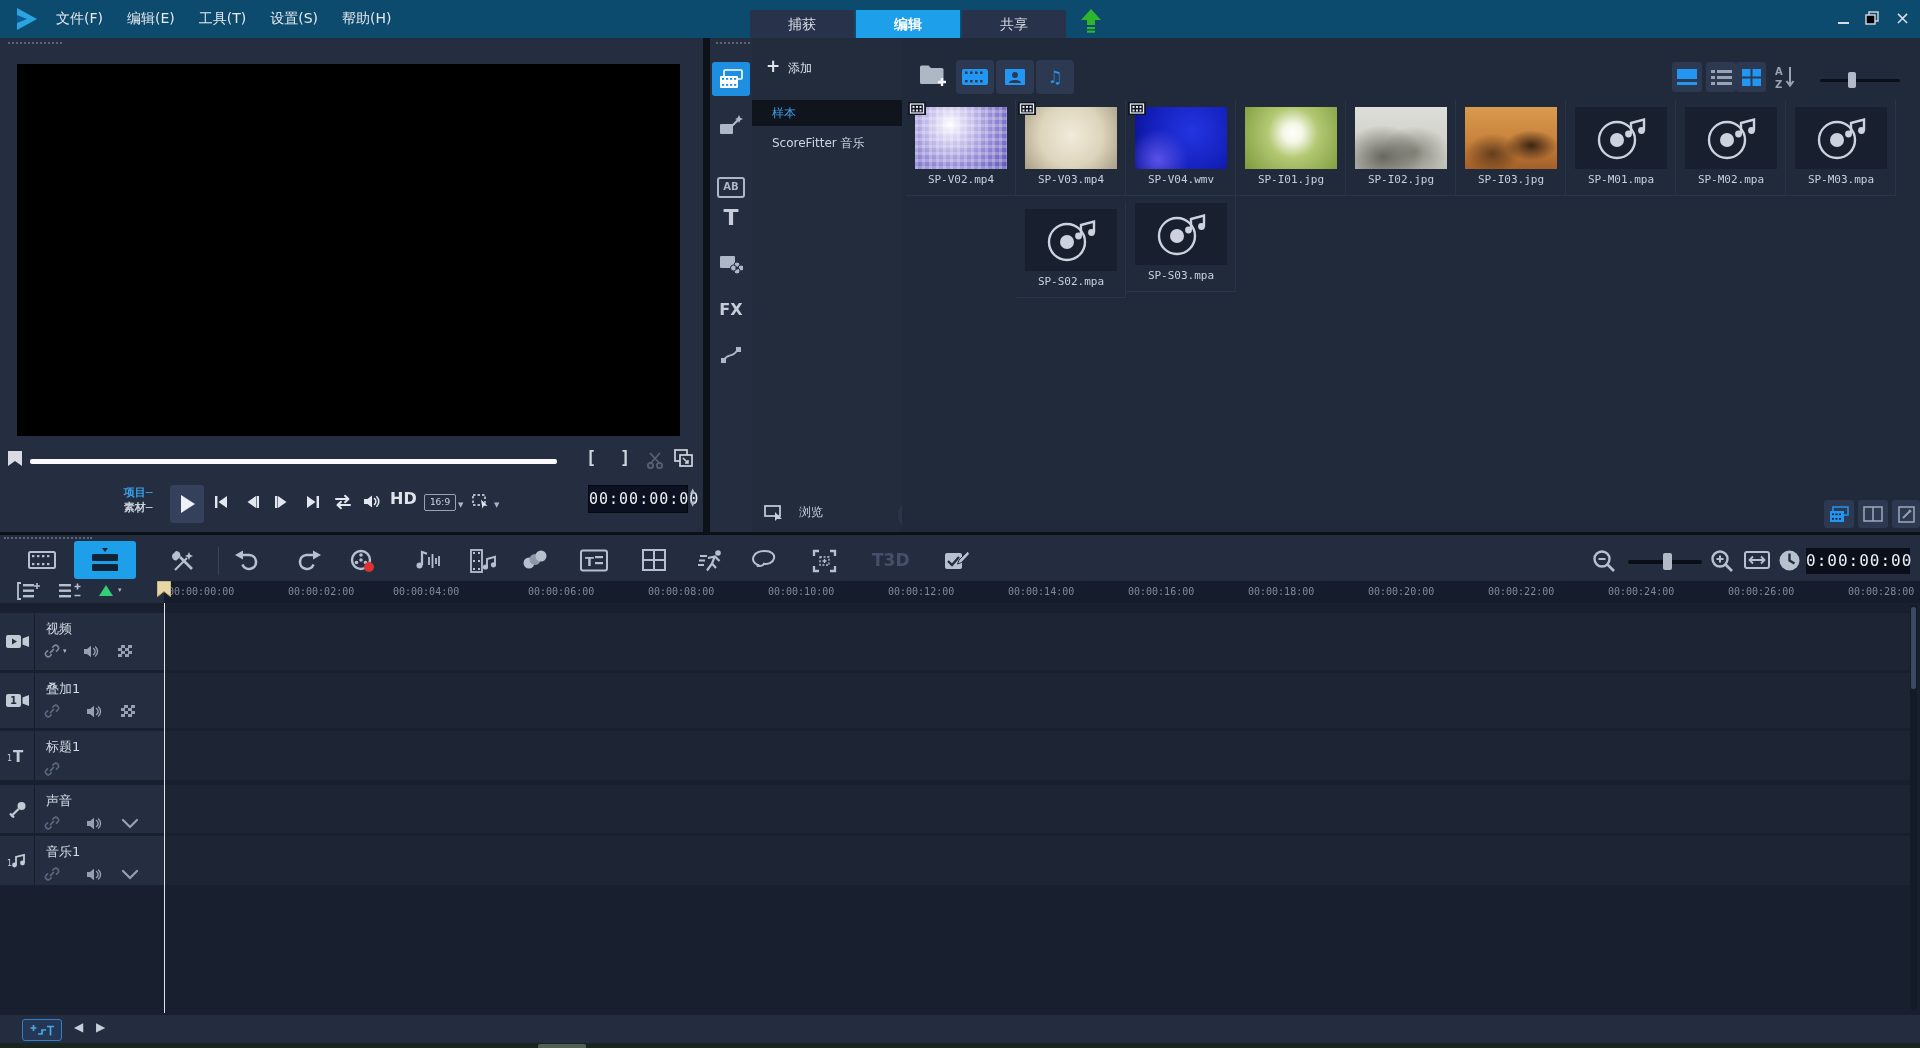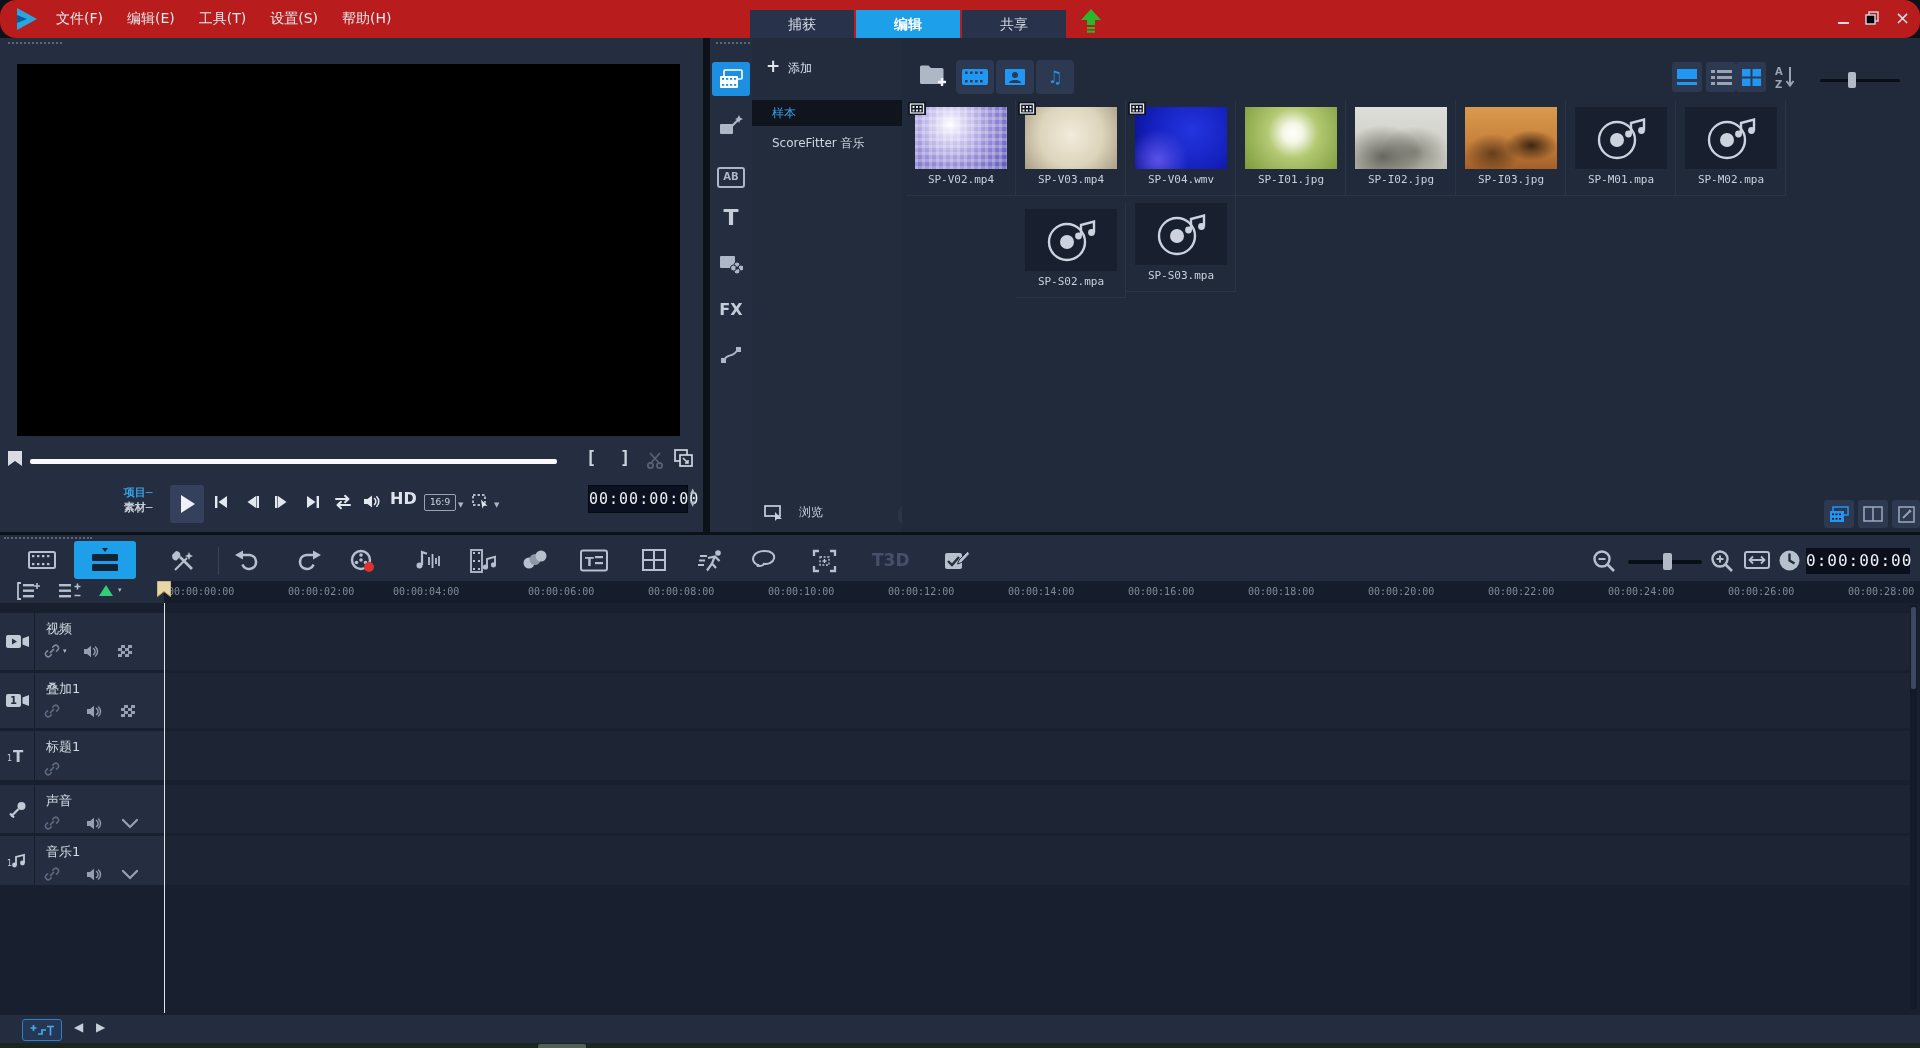--- a/index.html
+++ b/index.html
@@ -2,21 +2,21 @@
 <html><head>
 <meta charset="utf-8">
 <style>
   html,body{margin:0;padding:0;background:#000;}
   #app{position:relative;width:1920px;height:1048px;background:#0d1118;overflow:hidden;
        font-family:"DejaVu Sans","Liberation Sans",sans-serif;color:#d6dbe4;-webkit-font-smoothing:antialiased;}
   .abs{position:absolute;}
   svg{display:block;}
   .dots{width:54px;height:0;border-top:2px dotted #5c6678;}
   
-  #titlebar{left:0;top:0;width:1920px;height:38px;background:#b91c1c;border-radius:16px;}
+  #titlebar{left:0;top:0;width:1920px;height:38px;background:#0c4a6e;}
   #menus{left:56px;top:0;height:38px;display:flex;align-items:center;gap:24px;font-size:14px;color:#e6e9ee;}
   .menu-item{cursor:default;white-space:nowrap;}
   #tabs{left:750px;top:10px;height:28px;display:flex;gap:2px;}
   .tab{width:104px;height:28px;line-height:28px;text-align:center;font-size:14px;background:#28324a;color:#d6dbe4;}
   .tab.active{background:#1d9fea;color:#fff;font-weight:bold;}
   #winctl{right:10px;top:6px;display:flex;gap:16px;align-items:center;color:#d6dbe4;}
   
   #preview-panel{left:0;top:38px;width:703px;height:494px;background:#242e40;}
   #video-screen{left:17px;top:26px;width:663px;height:372px;background:#000;}
   #trimbar{left:30px;top:421px;width:527px;height:5px;background:#fafafa;border-radius:2px;}
@@ -223,21 +223,21 @@
         </g>
       </svg>
     </div>
     <div class="abs nav-btn" style="top:70px;">
       <svg width="24" height="22" viewBox="0 0 24 22">
         <rect x="1" y="10" width="13" height="10" rx="1" fill="#aeb7c6"></rect>
         <path d="M8 17 L20 5" stroke="#aeb7c6" stroke-width="2.2"></path>
         <polygon points="20,1 21.3,3.7 24,5 21.3,6.3 20,9 18.7,6.3 16,5 18.7,3.7" fill="#aeb7c6"></polygon>
       </svg>
     </div>
-    <div class="abs nav-btn" style="top:116px;align-items:flex-end;">
+    <div class="abs nav-btn" style="top:132px;">
       <div class="ab-box">AB</div>
     </div>
     <div class="abs nav-btn" style="top:162px;">
       <span class="t-lbl">T</span>
     </div>
     <div class="abs nav-btn" style="top:208px;">
       <svg width="24" height="21" viewBox="0 0 24 21">
         <rect x="1" y="3" width="15" height="12" rx="1" fill="#aeb7c6"></rect>
         <g fill="#aeb7c6" stroke="#242e40" stroke-width="1">
           <circle cx="18" cy="12" r="3"></circle>
@@ -419,20 +419,32 @@
         <div class="thumb th-audio">
           <svg width="58" height="50" viewBox="0 0 58 50">
               <circle cx="25" cy="27" r="18" fill="none" stroke="#ccd3df" stroke-width="2.4"></circle>
               <circle cx="25" cy="27" r="7" fill="#ccd3df"></circle>
               <path d="M39 21 v-11 l13 -3.5 v11" stroke="#ccd3df" stroke-width="2.4" fill="none"></path>
               <circle cx="36.5" cy="21" r="3.4" fill="#ccd3df"></circle>
               <circle cx="49.5" cy="17.5" r="3.4" fill="#ccd3df"></circle>
             </svg>
         </div>
         <div class="cell-label">SP-M02.mpa</div>
+      </div>
+      <div class="cell" style="left:884px;top:62px;">
+        <div class="thumb th-audio">
+          <svg width="58" height="50" viewBox="0 0 58 50">
+              <circle cx="25" cy="27" r="18" fill="none" stroke="#ccd3df" stroke-width="2.4"></circle>
+              <circle cx="25" cy="27" r="7" fill="#ccd3df"></circle>
+              <path d="M39 21 v-11 l13 -3.5 v11" stroke="#ccd3df" stroke-width="2.4" fill="none"></path>
+              <circle cx="36.5" cy="21" r="3.4" fill="#ccd3df"></circle>
+              <circle cx="49.5" cy="17.5" r="3.4" fill="#ccd3df"></circle>
+            </svg>
+        </div>
+        <div class="cell-label">SP-M03.mpa</div>
       </div>
 
       <div class="cell" style="left:114px;top:164px;">
         <div class="thumb th-audio">
           <svg width="58" height="50" viewBox="0 0 58 50">
               <circle cx="25" cy="27" r="18" fill="none" stroke="#ccd3df" stroke-width="2.4"></circle>
               <circle cx="25" cy="27" r="7" fill="#ccd3df"></circle>
               <path d="M39 21 v-11 l13 -3.5 v11" stroke="#ccd3df" stroke-width="2.4" fill="none"></path>
               <circle cx="36.5" cy="21" r="3.4" fill="#ccd3df"></circle>
               <circle cx="49.5" cy="17.5" r="3.4" fill="#ccd3df"></circle>

